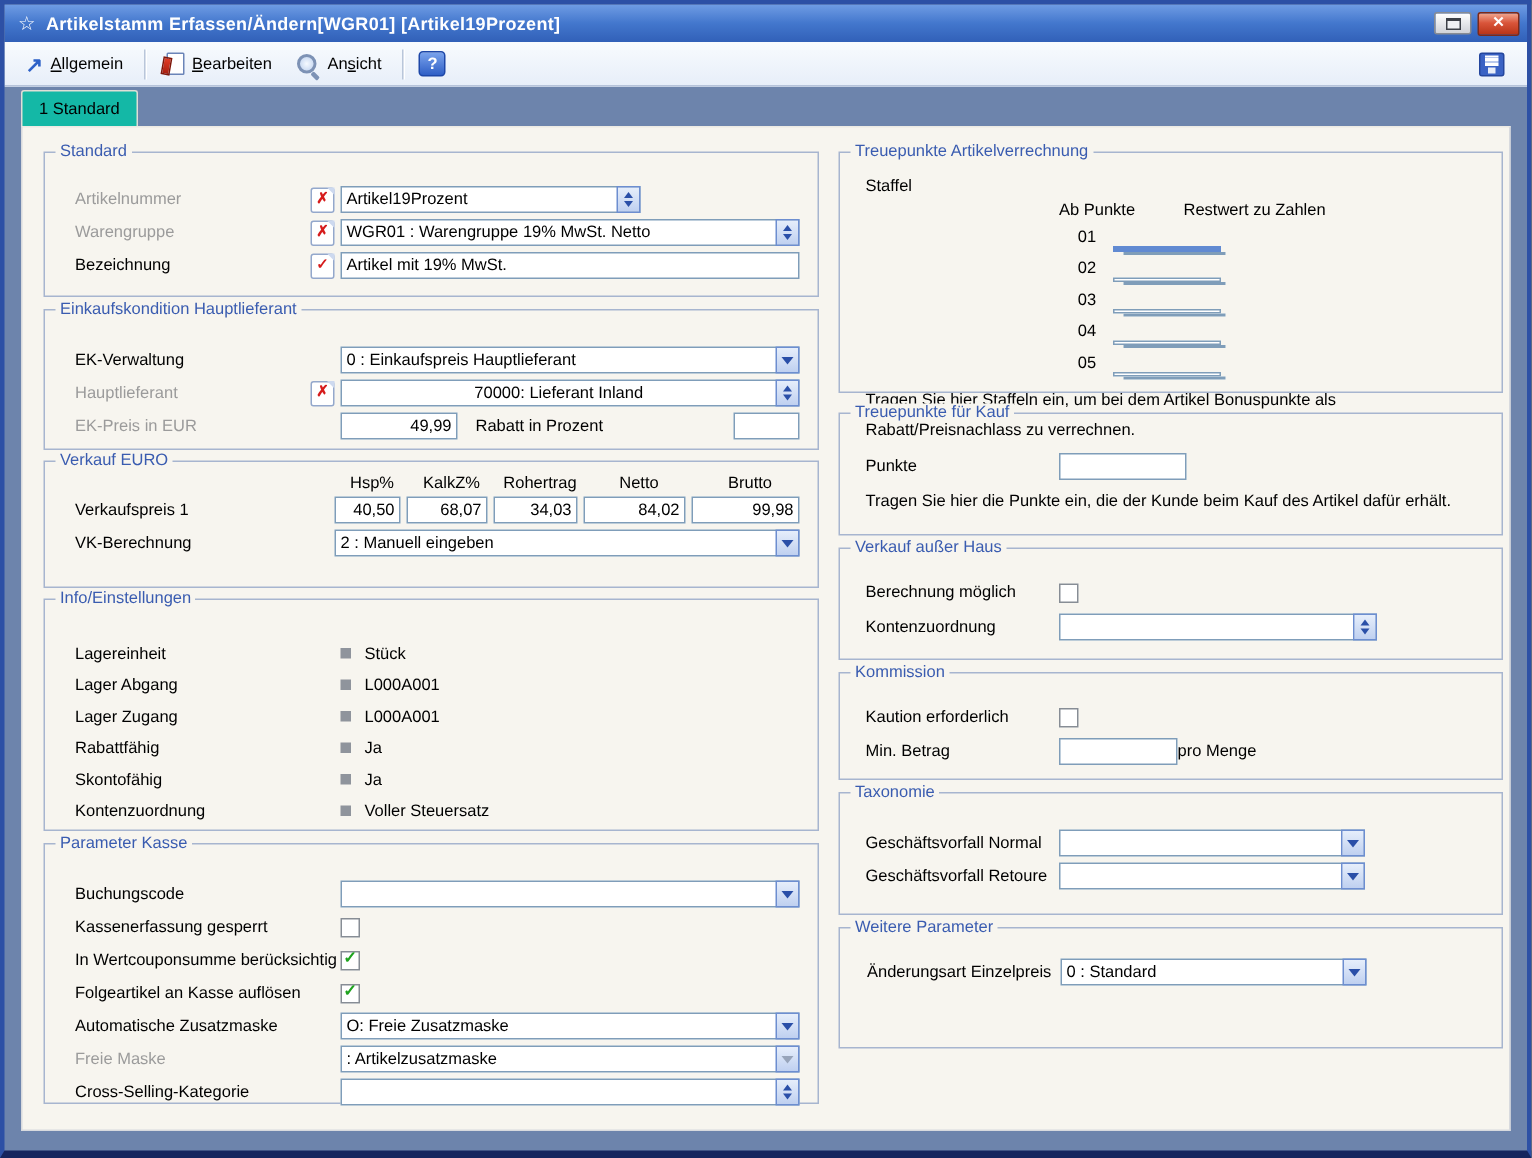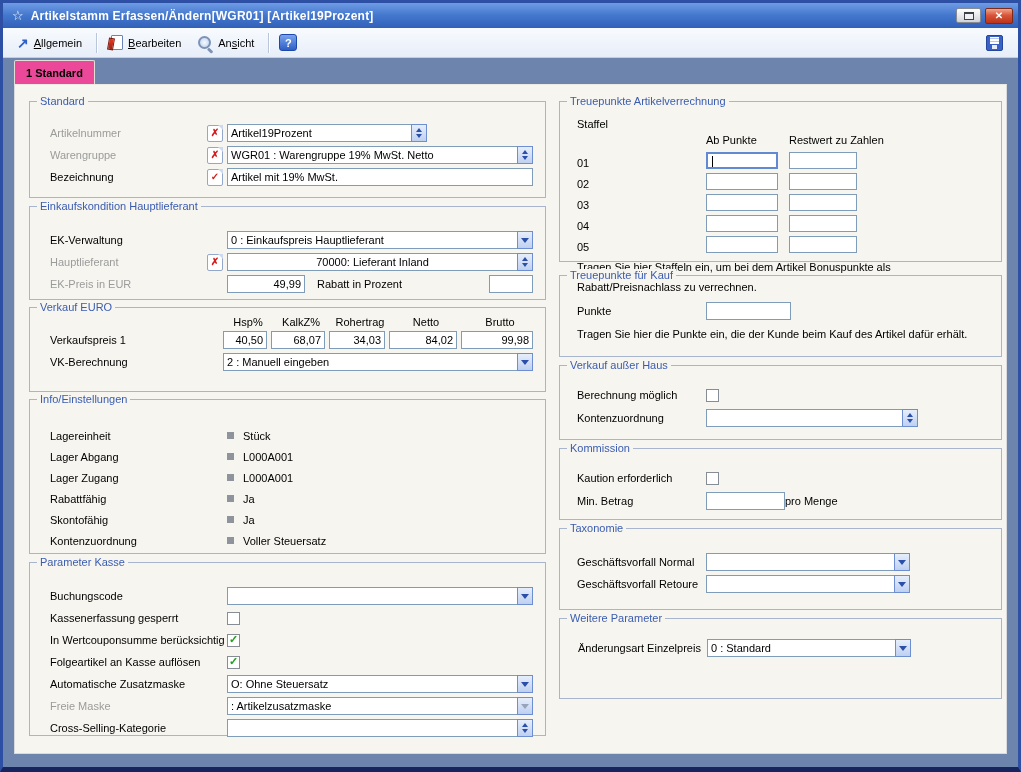--- a/index.html
+++ b/index.html
@@ -42,22 +42,22 @@
     border:1px solid #1d47a8; color:#fff; font-weight:bold; font-size:11px;
     display:flex; align-items:center; justify-content:center; }
   .save-btn { margin-left:auto; margin-right:5px; }
   .floppy { width:17px; height:16px; background:#3a62c4; border:1px solid #24469e; border-radius:2px; position:relative; }
   .floppy::before { content:""; position:absolute; top:1px; left:3px; right:3px; height:7px;
     background:repeating-linear-gradient(#fff 0 1px, #b9c9ec 1px 2px, #fff 2px 3px); }
   .floppy::after { content:""; position:absolute; bottom:1px; left:5px; width:5px; height:4px; background:#e8edf8; }
 
   
   .tabstrip { height:26px; padding-left:11px; display:flex; align-items:flex-end; }
-  .tab-active { height:24px; background:#ec4899; border:1px solid #e0ded6; border-bottom:none;
-    border-radius:2px 2px 0 0; padding:0 11px; font-size:11px; display:flex; align-items:center; color:#000;font-weight:bold; }
+  .tab-active { height:24px; background:#14b8a6; border:1px solid #e0ded6; border-bottom:none;
+    border-radius:2px 2px 0 0; padding:0 11px; font-size:11px; display:flex; align-items:center; color:#000; }
   .content { margin:0 11px; height:670px; background:#f7f5ef; border:1px solid #d8dade; border-top:1px solid #eceae4; }
   .cols { display:flex; padding-top:16px; }
   .col-left { width:517px; margin-left:14px; }
   .col-right { width:443px; margin-left:13px; }
 
   
   .group { position:relative; border:1px solid #a7b5cf; border-radius:0; padding:0 12px 0 20px; }
   .legend { position:absolute; top:-7px; left:7px; padding:0 3px; background:#f7f5ef; color:#3a5cb0;
     font-size:11px; line-height:13px; white-space:nowrap; }
 
@@ -108,21 +108,21 @@
   .w200 { width:200px; } .w78 { width:78px; } .w44 { width:44px; }
   .vh { display:flex; font-size:11px; margin-left:173px; margin-bottom:3px; }
   .vh span { padding-left:2px; flex:none;text-align:center; }
   .vh .h1{width:48px;} .vh .h2{width:58px;} .vh .h3{width:60px;} .vh .h4{width:72px;} .vh .h5{width:76px;}
   .vrow .tb { flex:none; margin-right:4px; }
   .v1{width:44px;} .v2{width:54px;} .v3{width:56px;} .v4{width:68px;} .v5{width:72px; margin-right:0 !important;}
   .vlbl { width:173px; }
   .info-row { height:21px; margin-bottom:0; }
   .staffel-head { display:flex; font-size:11px; height:14px; margin-bottom:4px; }
   .staffel-head .c0 { width:129px; } .staffel-head .c1 { width:83px; } .staffel-head .c2 { white-space:nowrap; }
-  .st-row { display:flex; align-items:flex-end; height:17px; margin-bottom:4px; }
+  .st-row { display:flex; align-items:center; height:17px; margin-bottom:4px;flex-direction:column; }
   .st-row .tb { height:17px; }
   .st1 { width:72px; margin-right:11px; } .st2 { width:68px; }
   .w85 { width:85px; } .w79 { width:79px; } .w204c { width:204px; } .w212c { width:212px; }
 </style>
 </head>
 <body>
 
 <div class="window">
 
   <div class="titlebar">
@@ -322,21 +322,21 @@
           </div>
           <div class="row">
             <span class="lbl lw">Folgeartikel an Kasse auflösen</span>
             <div class="cb">
                 <span class="ck">✓</span>
               </div>
           </div>
           <div class="row">
             <span class="lbl lw">Automatische Zusatzmaske</span>
             <div class="combo grow">
-              <div class="combo-text">O: Ohne Steuersatz</div>
+              <div class="combo-text">O: Freie Zusatzmaske</div>
               <div class="dbtn">
                   <i class="arr-dn"></i>
                 </div>
             </div>
           </div>
           <div class="row">
             <span class="lbl dis lw">Freie Maske</span>
             <div class="combo grow">
               <div class="combo-text"> : Artikelzusatzmaske</div>
               <div class="dbtn">

